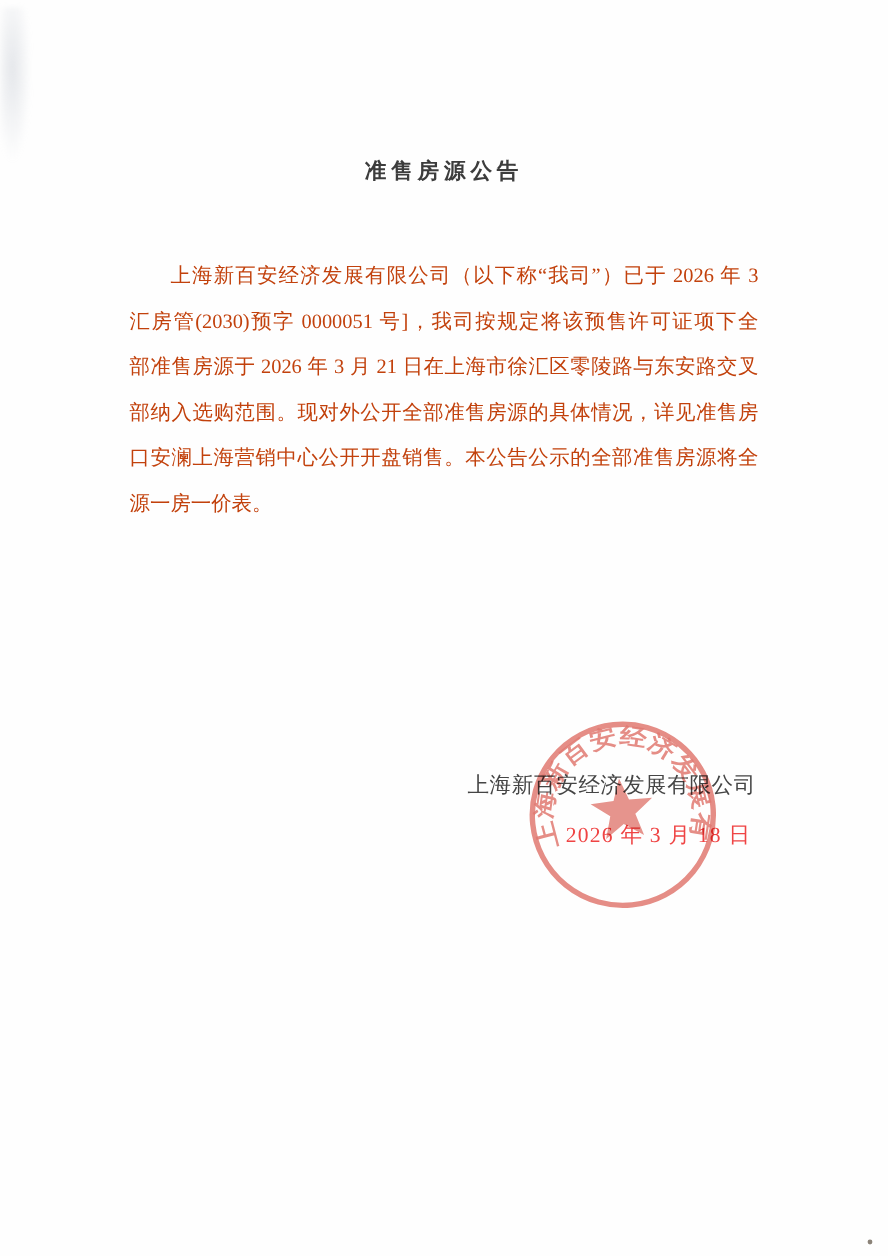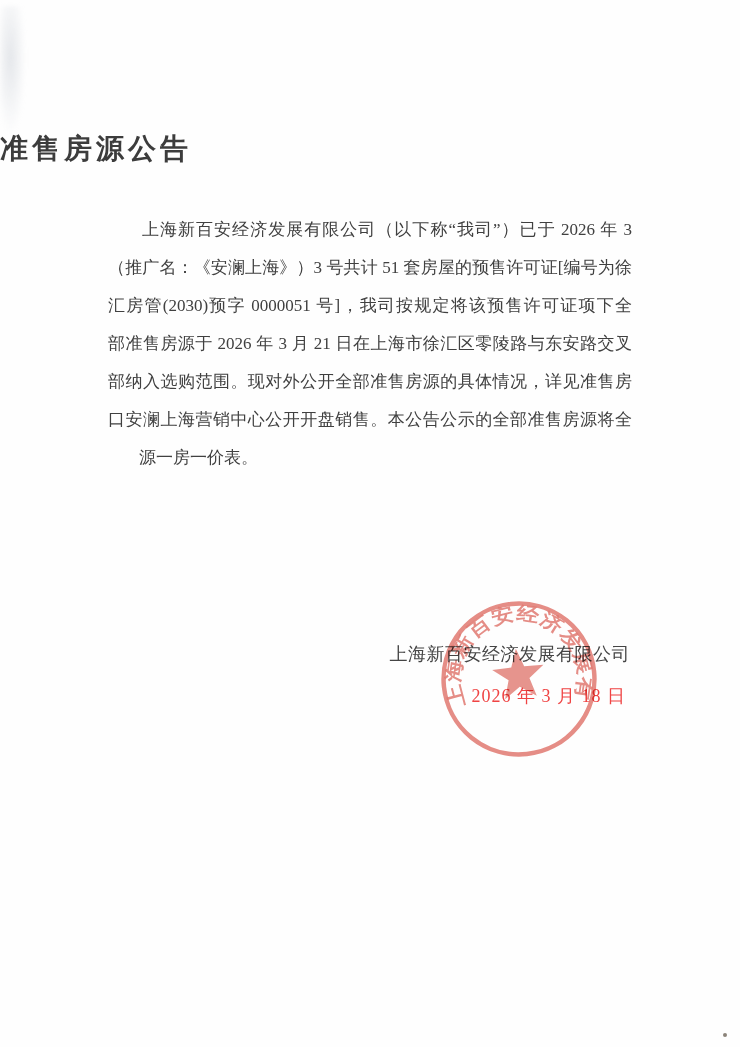--- a/index.html
+++ b/index.html
@@ -18,35 +18,35 @@
     background:radial-gradient(ellipse at 40% 40%, rgba(188,194,204,0.38), rgba(255,255,255,0) 70%);
     filter:blur(2px);
     pointer-events:none;
   }
   .speck{
     position:absolute;left:723px;top:1033px;width:4px;height:4px;
     border-radius:50%;background:#6e6458;opacity:.8;
   }
   .title{
     position:absolute;left:0;top:130px;width:100%;
-    margin:0;
-    font-size:28px;font-weight:600;letter-spacing:4px;
+    margin:0;text-align:center;
+    font-size:18px;font-weight:600;letter-spacing:4px;
     color:#3c3c3c;
   }
   .body-text{
     position:absolute;left:108px;top:211px;width:524px;
-    font-size:17px;line-height:38px;color:#404040;
+    font-size:17px;line-height:38px;color:#c2410c;
   }
   .line{
     text-align:justify;
     text-align-last:justify;
     height:38px;overflow:visible;
   }
   .line.first{text-indent:2em;}
-  .line.last{text-align-last:left;margin-left:31px;}
+  .line.last{text-align-last:left;}
   .sig-company{
     position:absolute;right:110px;top:642px;
     font-size:18px;letter-spacing:0.5px;color:#454545;
   }
   .sig-date{
     position:absolute;right:114px;top:684px;
     font-size:18px;letter-spacing:1px;color:#ef4444;
   }
   .seal{
     position:absolute;left:437px;top:597px;
@@ -67,21 +67,20 @@
 <body>
 
 <div class="page">
 
   <div class="smudge"></div>
 
   <h1 class="title">准售房源公告</h1>
 
   <div class="body-text">
     <div class="line first">上海新百安经济发展有限公司（以下称“我司”）已于 2026 年 3</div>
-    <div class="line">（推广名：《安澜上海》）3 号共计 51 套房屋的预售许可证[编号为徐</div>
     <div class="line">汇房管(2030)预字 0000051 号]，我司按规定将该预售许可证项下全</div>
     <div class="line">部准售房源于 2026 年 3 月 21 日在上海市徐汇区零陵路与东安路交叉</div>
     <div class="line">部纳入选购范围。现对外公开全部准售房源的具体情况，详见准售房</div>
     <div class="line">口安澜上海营销中心公开开盘销售。本公告公示的全部准售房源将全</div>
     <div class="line last">源一房一价表。</div>
   </div>
 
   <div class="sig-company">上海新百安经济发展有限公司</div>
   <div class="sig-date">2026 年 3 月 18 日</div>
 

